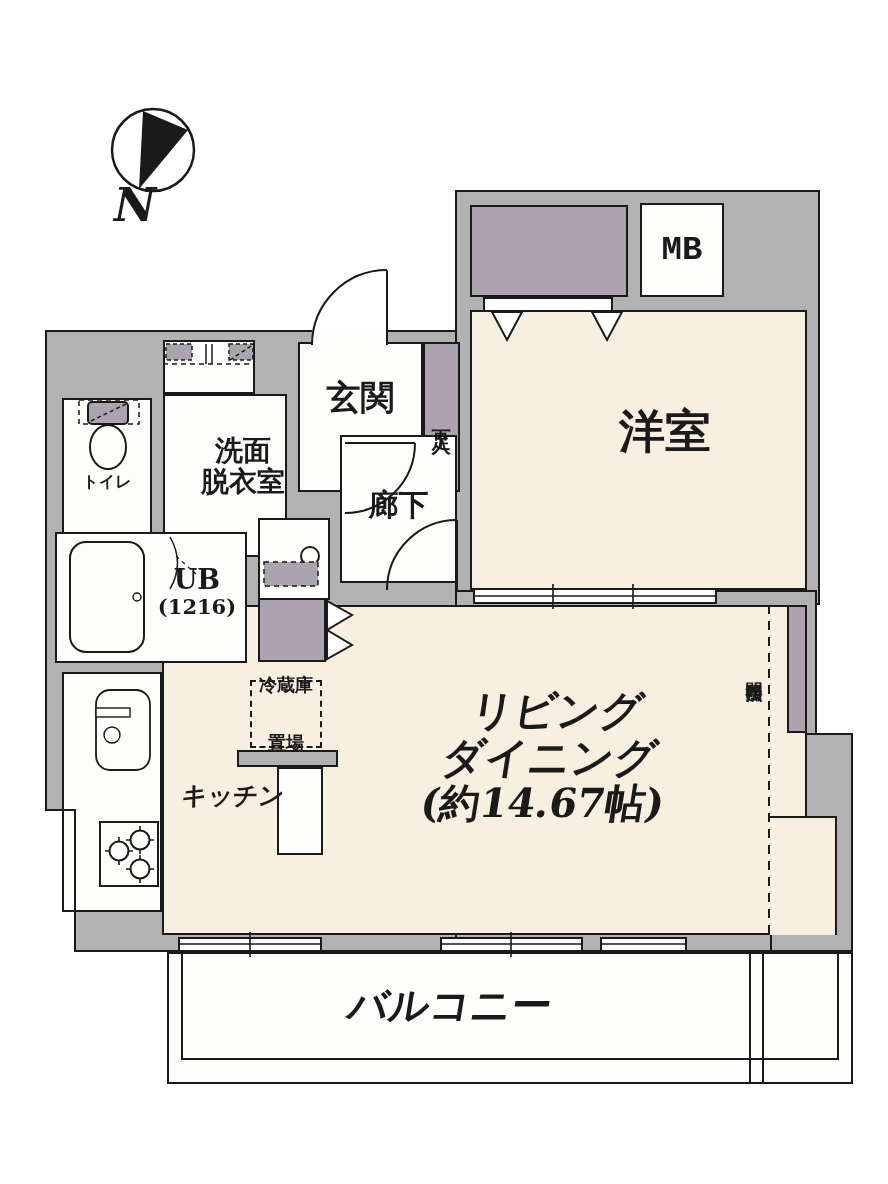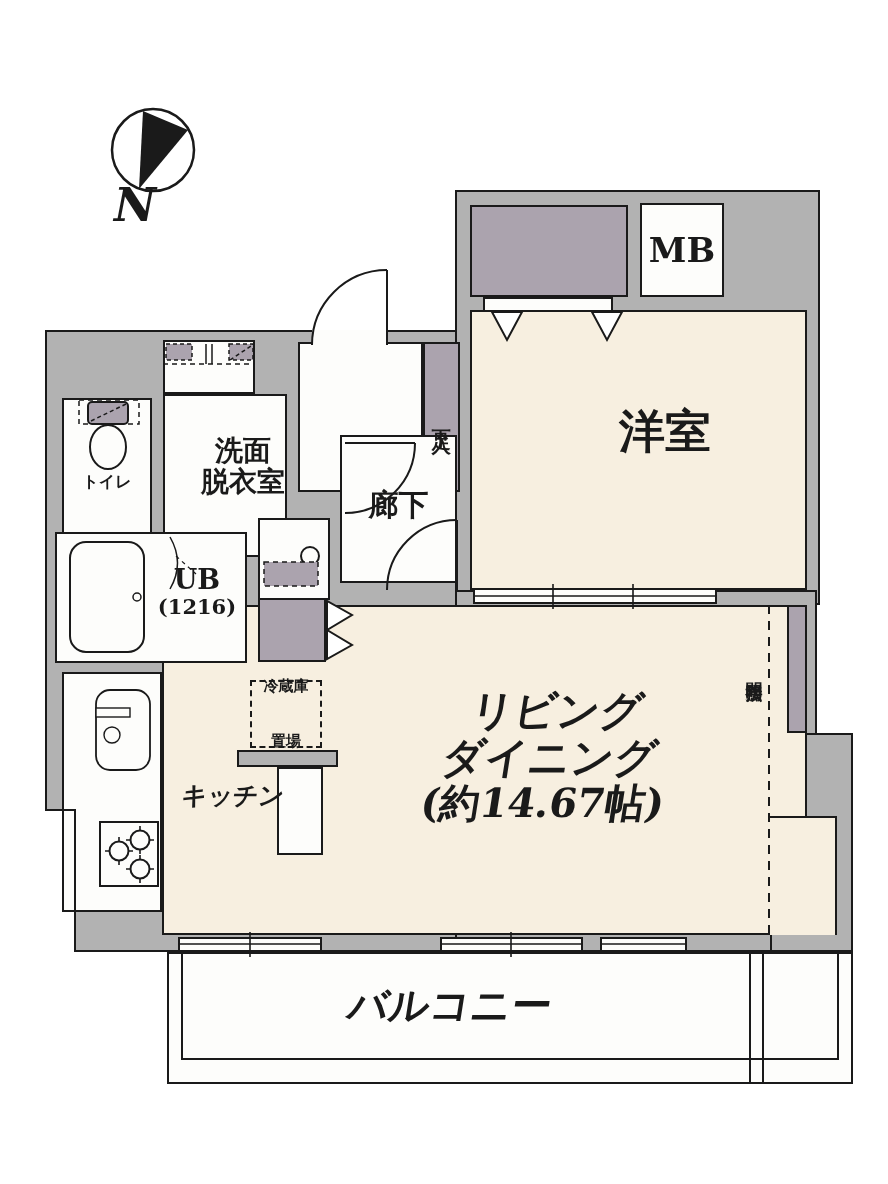--- a/index.html
+++ b/index.html
@@ -151,28 +151,31 @@
 
       <path d="M750,954 L750,1082 M763,954 L763,1082"></path>
     </g>
   </svg>
 
   <div class="lbl" style="left:100px;top:178px;width:70px;height:56px;font-size:46px;font-style:italic;">
     <span>N</span>
   </div>
 
 
-  <div class="lbl" style="left:640px;top:203px;width:84px;height:94px;font-size:34px;">
+  <div class="lbl" style="left:640px;top:203px;width:84px;height:94px;font-size:34px;font-family:Liberation Mono, monospace;">
     <span>MB</span>
   </div>
 
   <div class="lbl" style="left:470px;top:362px;width:390px;height:140px;">
     <span style="font-size:46px;">洋室</span>
   </div>
 
+  <div class="lbl" style="left:298px;top:342px;width:125px;height:110px;font-size:34px;">
+    <span>玄関</span>
+  </div>
 
   <div class="lbl vert" style="left:423px;top:348px;width:37px;height:140px;font-size:19px;letter-spacing:2px;">
     <span>下足入</span>
   </div>
 
   <div class="lbl" style="left:340px;top:480px;width:117px;height:50px;font-size:30px;">
     <span>廊下</span>
   </div>
 
   <div class="lbl" style="left:163px;top:416px;width:124px;height:100px;font-size:28px;padding-left:36px;">
@@ -193,21 +196,21 @@
   <div class="lbl ob" style="left:300px;top:656px;width:500px;height:200px;">
     <span style="font-size:42px;">リビング</span>
     <span style="font-size:42px;">ダイニング</span>
     <span style="font-size:40px;">(約14.67帖)</span>
   </div>
 
   <div class="lbl ob" style="left:168px;top:776px;width:130px;height:40px;font-size:25px;">
     <span>キッチン</span>
   </div>
 
-  <div class="lbl" style="left:250px;top:680px;width:72px;height:68px;font-size:15px;gap:38px;">
+  <div class="lbl" style="left:250px;top:680px;width:72px;height:68px;font-size:18px;gap:38px;">
     <span>冷蔵庫</span>
       <span>置場</span>
   </div>
 
   <div class="lbl vert" style="left:740px;top:606px;width:28px;height:130px;font-size:17px;letter-spacing:1px;">
     <span>間接照明</span>
   </div>
 
   <div class="lbl ob" style="left:210px;top:975px;width:480px;height:60px;font-size:40px;">
     <span>バルコニー</span>

